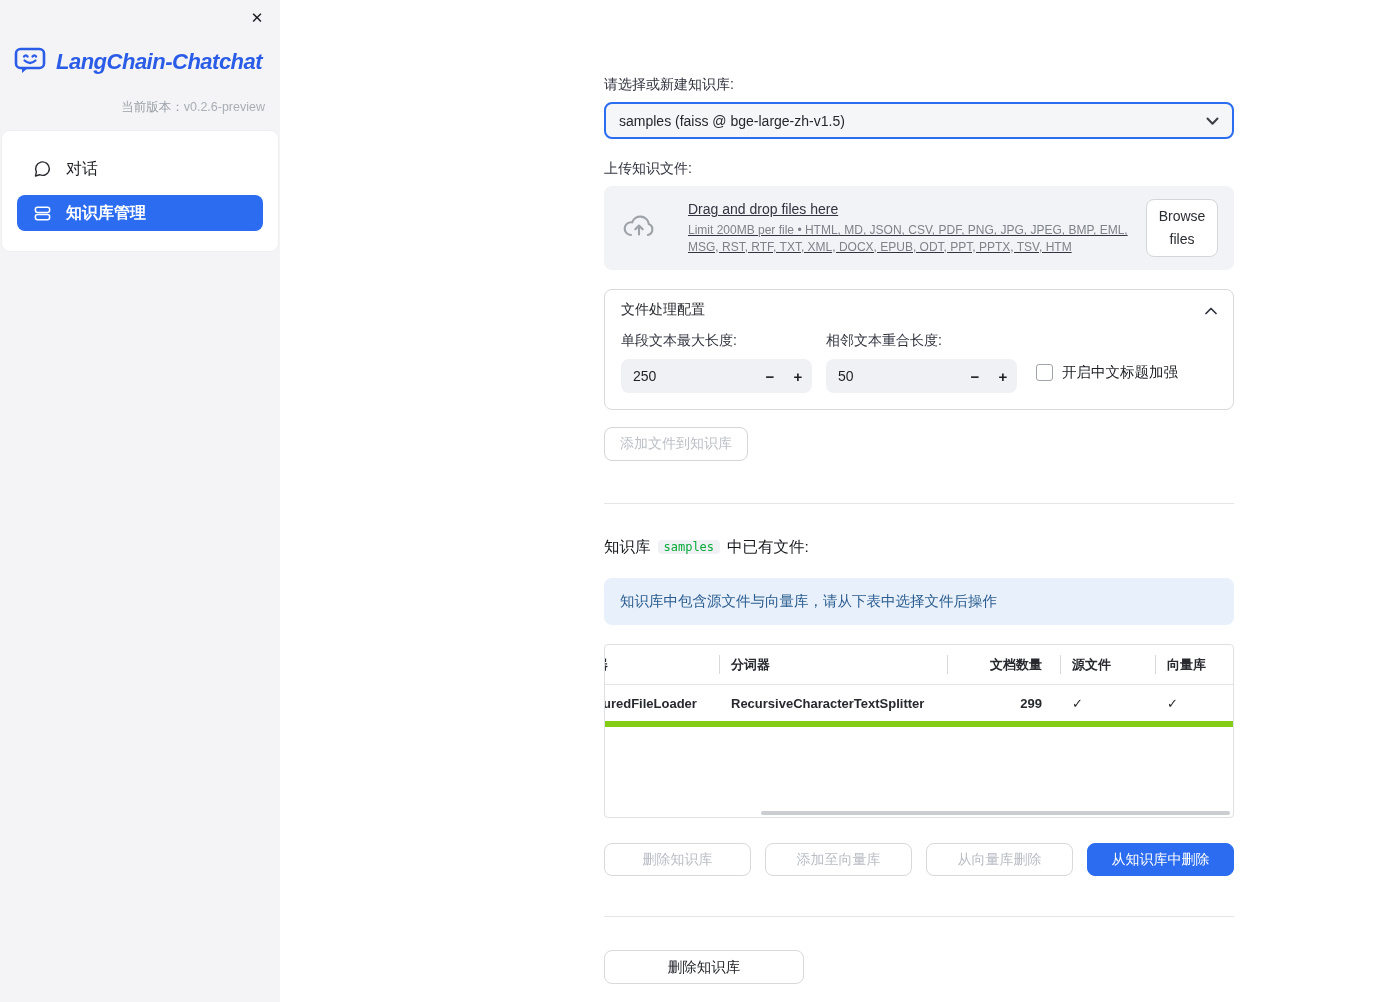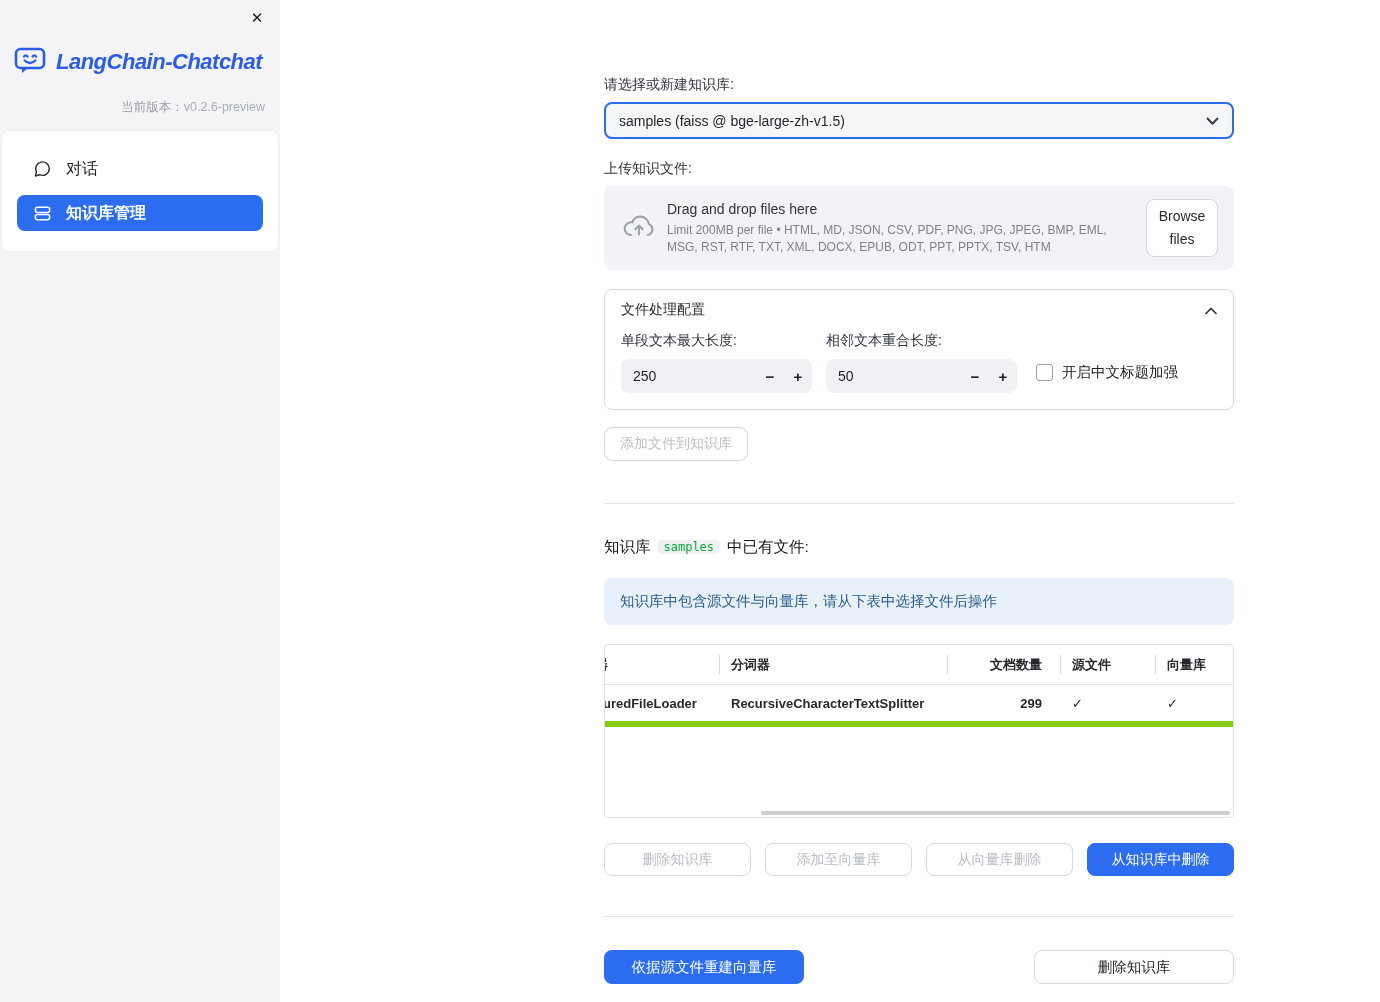--- a/index.html
+++ b/index.html
@@ -29,21 +29,21 @@
   .content { width:630px; margin-left:324px; padding-top:76px; }
   .field-label { font-size:14px; color:#31333f; }
 
   .selectbox { margin-top:8px; height:37px; background:#f5f6f8; border:2px solid #2b6cf0;
     border-radius:8px; display:flex; align-items:center; padding:0 13px; cursor:pointer; }
   .selectbox .sel-value { flex:1; font-size:14px; color:#25272c; }
 
   .upload-label { margin-top:21px; }
   .uploader { margin-top:8px; height:84px; background:#f2f3f6; border-radius:8px;
     display:flex; align-items:center; padding:0 16px; }
-  .up-texts { flex:1; margin-left:9px; padding-right:12px; }
+  .up-texts { flex:1; margin-left:30px; padding-right:12px;text-decoration:underline; }
   .up-title { font-size:14px; color:#31333f; }
   .up-sub { margin-top:5px; font-size:12px; color:#7f828a; line-height:1.35; max-width:478px; }
   .browse-btn { width:72px; min-height:49px; background:#ffffff; border:1px solid #d4d6da;
     border-radius:8px; font-size:14px; color:#2a2c31; padding:5px 6px; line-height:1.65;
     cursor:pointer; font-family:inherit; }
 
   .expander { margin-top:19px; border:1px solid #d8d9de; border-radius:8px; }
   .exp-header { display:flex; align-items:center; justify-content:space-between;
     padding:11px 16px 9px 16px; cursor:pointer; }
   .exp-title { font-size:14px; color:#27292e; }
@@ -273,19 +273,18 @@
       <div class="actions">
         <button class="act-btn">删除知识库</button>
         <button class="act-btn">添加至向量库</button>
         <button class="act-btn">从向量库删除</button>
         <button class="act-btn primary">从知识库中删除</button>
       </div>
 
       <hr class="sep div2">
 
       <div class="bottom-row">
-        <button class="rebuild-btn">依据源文件重建向量库</button>
         <button class="delete-kb-btn">删除知识库</button>
       </div>
 
     </div>
   </main>
 </div>
 
 </body></html>

